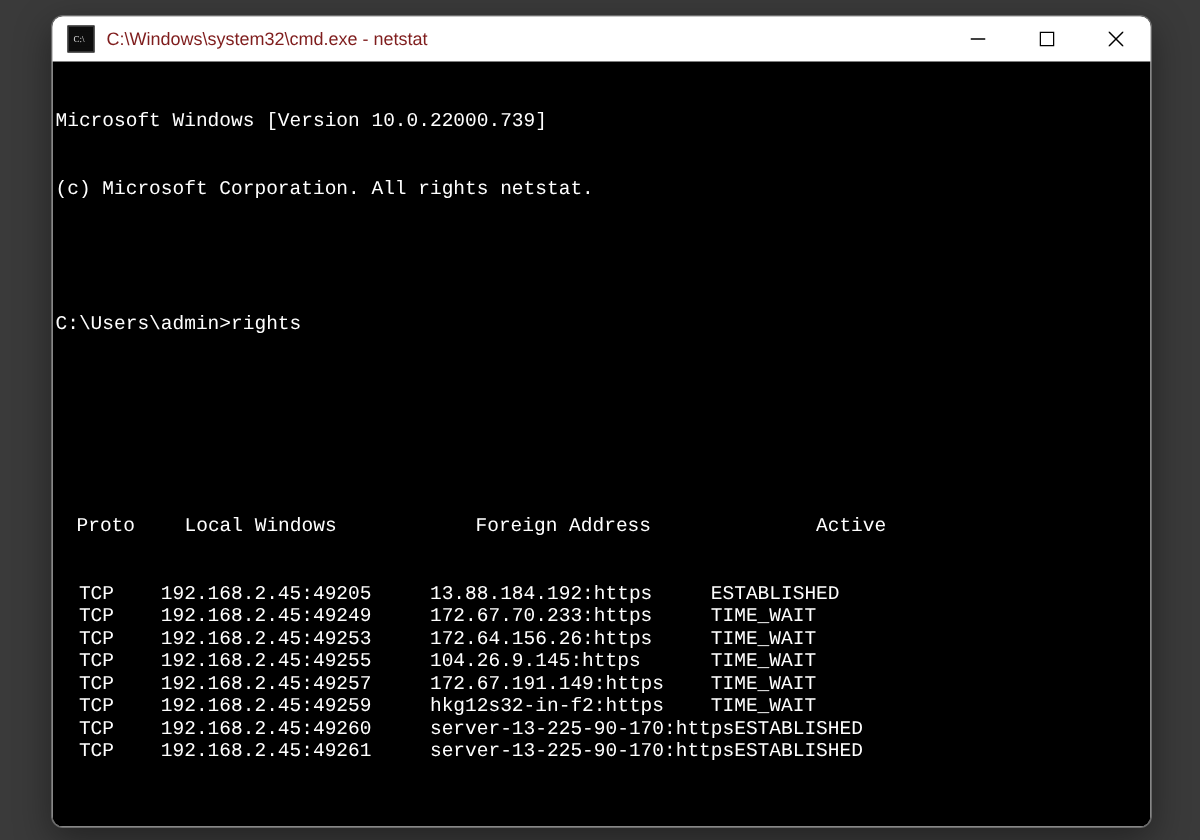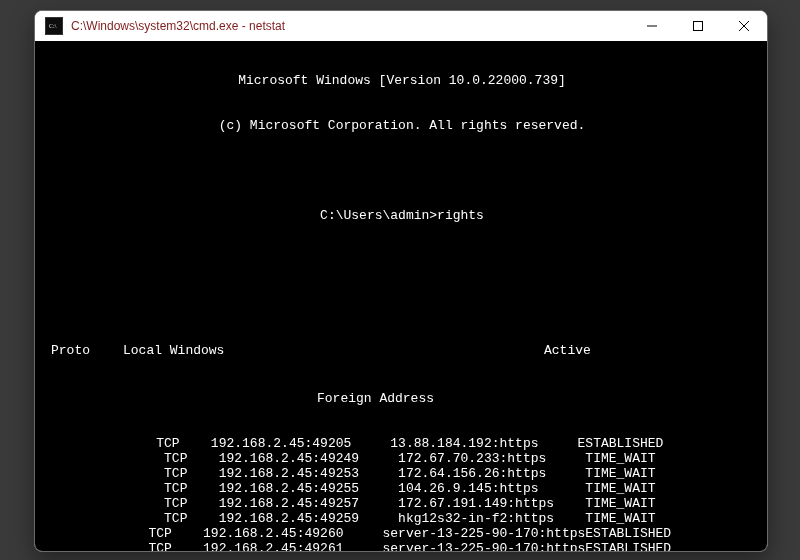--- a/index.html
+++ b/index.html
@@ -72,33 +72,32 @@
     font-size: 13px;
     line-height: 15px;
     padding: 2px 0 0 0;
     white-space: pre;
     overflow: hidden;
     letter-spacing: 0;
   }
   .term-line {
     white-space: pre;
     padding-left: 2px;
-    text-align: center;
   }
   .row {
     display: flex;
     padding-left: 2px;
     gap: 12px;
   }
   .col-proto   { width: 60px;  padding-left: 14px; }
   .col-local   { width: 182px; }
   .col-foreign { width: 215px; }
   .col-state   { flex: 1; }
   .hdr .col-proto   { padding-left: 14px; }
-  .hdr .col-foreign { width: 190px; margin-top: 48px; }
+  .hdr .col-foreign { width: 190px; }
   .hdr .col-state   { padding-left: 25px; }
 </style>
 </head>
 <body>
 
 <div class="window">
 
   <div class="titlebar">
     <div class="app-icon">
       <svg width="12" height="10" viewBox="0 0 12 10">
@@ -123,21 +122,21 @@
         <svg width="10" height="10" viewBox="0 0 10 10">
           <line x1="0" y1="0" x2="10" y2="10" stroke="#000" stroke-width="1"></line>
           <line x1="10" y1="0" x2="0" y2="10" stroke="#000" stroke-width="1"></line>
         </svg>
       </div>
     </div>
   </div>
 
   <div class="term">
     <div class="term-line">Microsoft Windows [Version 10.0.22000.739]</div>
-    <div class="term-line">(c) Microsoft Corporation. All rights reserved.</div>
+    <div class="term-line">(c) Microsoft Corporation. All rights netstat.</div>
     <div class="term-line">&nbsp;</div>
     <div class="term-line"><span>C:\Users\admin&gt;</span><span>rights</span></div>
     <div class="term-line">&nbsp;</div>
     <div class="term-line">&nbsp;</div>
     <div class="row hdr">
       <span class="col-proto">Proto</span>
       <span class="col-local">Local Windows</span>
       <span class="col-foreign">Foreign Address</span>
       <span class="col-state">Active</span>
     </div>

